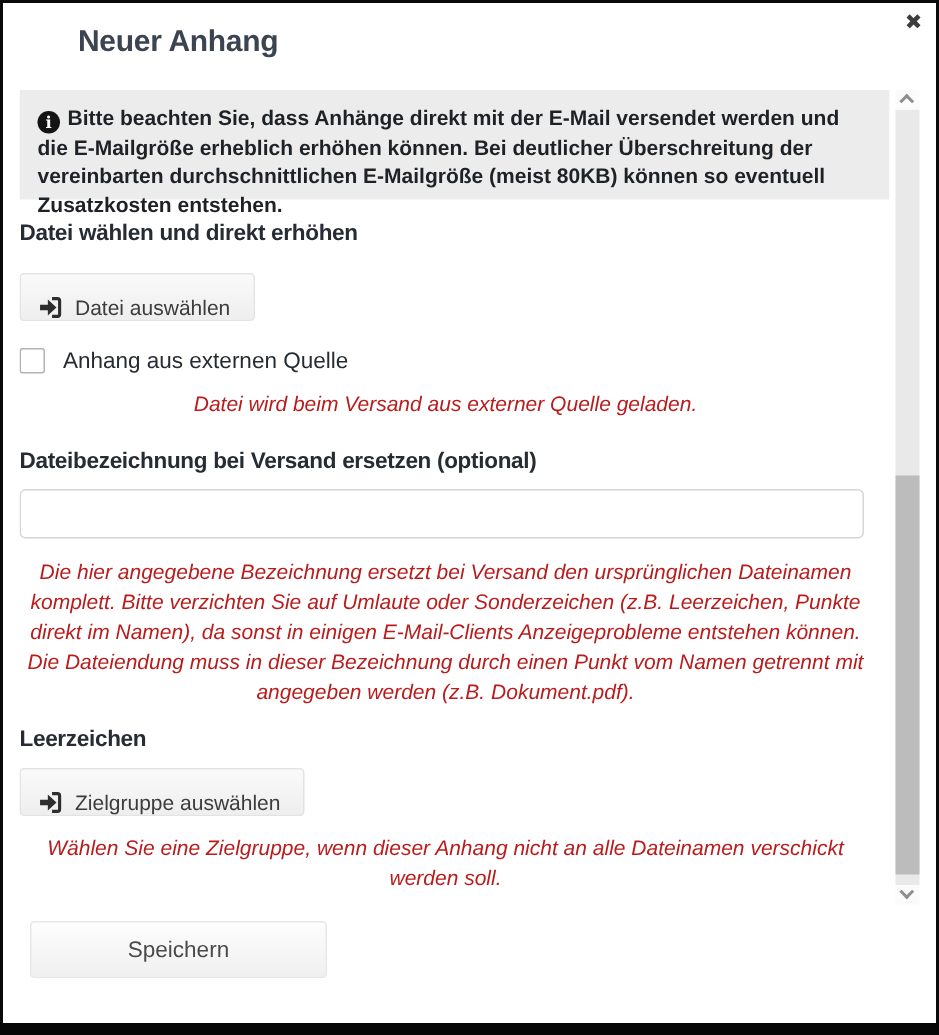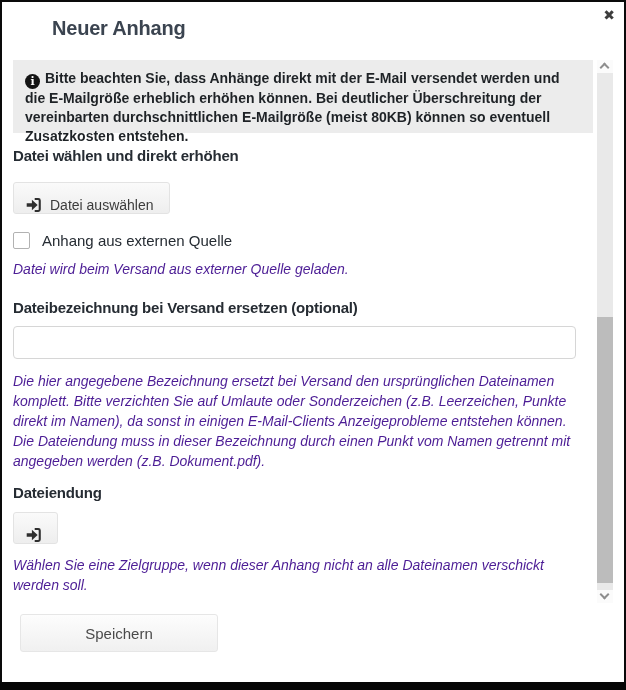--- a/index.html
+++ b/index.html
@@ -60,21 +60,21 @@
   .cbrow {
     position:absolute; left:0; top:172px; display:flex; align-items:center; gap:12px;
   }
   .checkbox {
     display:inline-block; width:17px; height:17px;
     background:#ffffff; border:1px solid #b2b2b2; border-radius:2px; cursor:pointer;
   }
   .cblabel { font-size:15px; font-weight:normal; color:#262c33; }
   .help {
     position:absolute; left:0; width:568px;
-    font-style:italic; font-size:14px; color:#4c1d95; line-height:20px;
+    font-style:italic; font-size:14px; color:#b91c1c; line-height:20px;text-align:center;
   }
   .textinput {
     position:absolute; left:0; top:266px; width:563px; height:33px;
     border:1px solid #d6d6d6; border-radius:4px; background:#ffffff;
     padding:0 8px; font-size:14px; color:#333333; outline:none;
   }
   
   .scrollbar { position:absolute; left:595px; top:58px; width:16px; height:543px; }
   .sb-track {
     position:absolute; left:0; top:13px; width:16px; height:517px; background:#e9e9e9;
@@ -131,27 +131,28 @@
     </div>
 
     <div class="help" style="top:199px">Datei wird beim Versand aus externer Quelle geladen.</div>
 
     <div class="sec-heading" style="top:239px">Dateibezeichnung bei Versand ersetzen (optional)</div>
 
     <input type="text" class="textinput" value="" style="">
 
     <div class="help" style="top:311px">Die hier angegebene Bezeichnung ersetzt bei Versand den ursprünglichen Dateinamen komplett. Bitte verzichten Sie auf Umlaute oder Sonderzeichen (z.B. Leerzeichen, Punkte direkt im Namen), da sonst in einigen E-Mail-Clients Anzeigeprobleme entstehen können. Die Dateiendung muss in dieser Bezeichnung durch einen Punkt vom Namen getrennt mit angegeben werden (z.B. Dokument.pdf).</div>
 
-    <div class="sec-heading" style="top:424px">Dateiendung</div>
+    <div class="sec-heading" style="top:424px">Leerzeichen</div>
 
     <button class="gbtn" style="top:452px">
       <svg width="17" height="16" viewBox="0 0 20 20">
         <path d="M11.5 2.6 H16 Q17.8 2.6 17.8 4.4 V15.6 Q17.8 17.4 16 17.4 H11.5" fill="none" stroke="#2e2e2e" stroke-width="2.6"></path>
         <path d="M1.5 7.8 H8 V3.3 L15.2 10 L8 16.7 V12.2 H1.5 z" fill="#2e2e2e"></path>
       </svg>
+      <span>Zielgruppe auswählen</span>
     </button>
 
     <div class="help" style="top:495px">Wählen Sie eine Zielgruppe, wenn dieser Anhang nicht an alle Dateinamen verschickt werden soll.</div>
 
   </div>
 
   <div class="scrollbar">
     <div class="sb-track"></div>
     <div class="sb-thumb"></div>
     <div class="sb-up">

